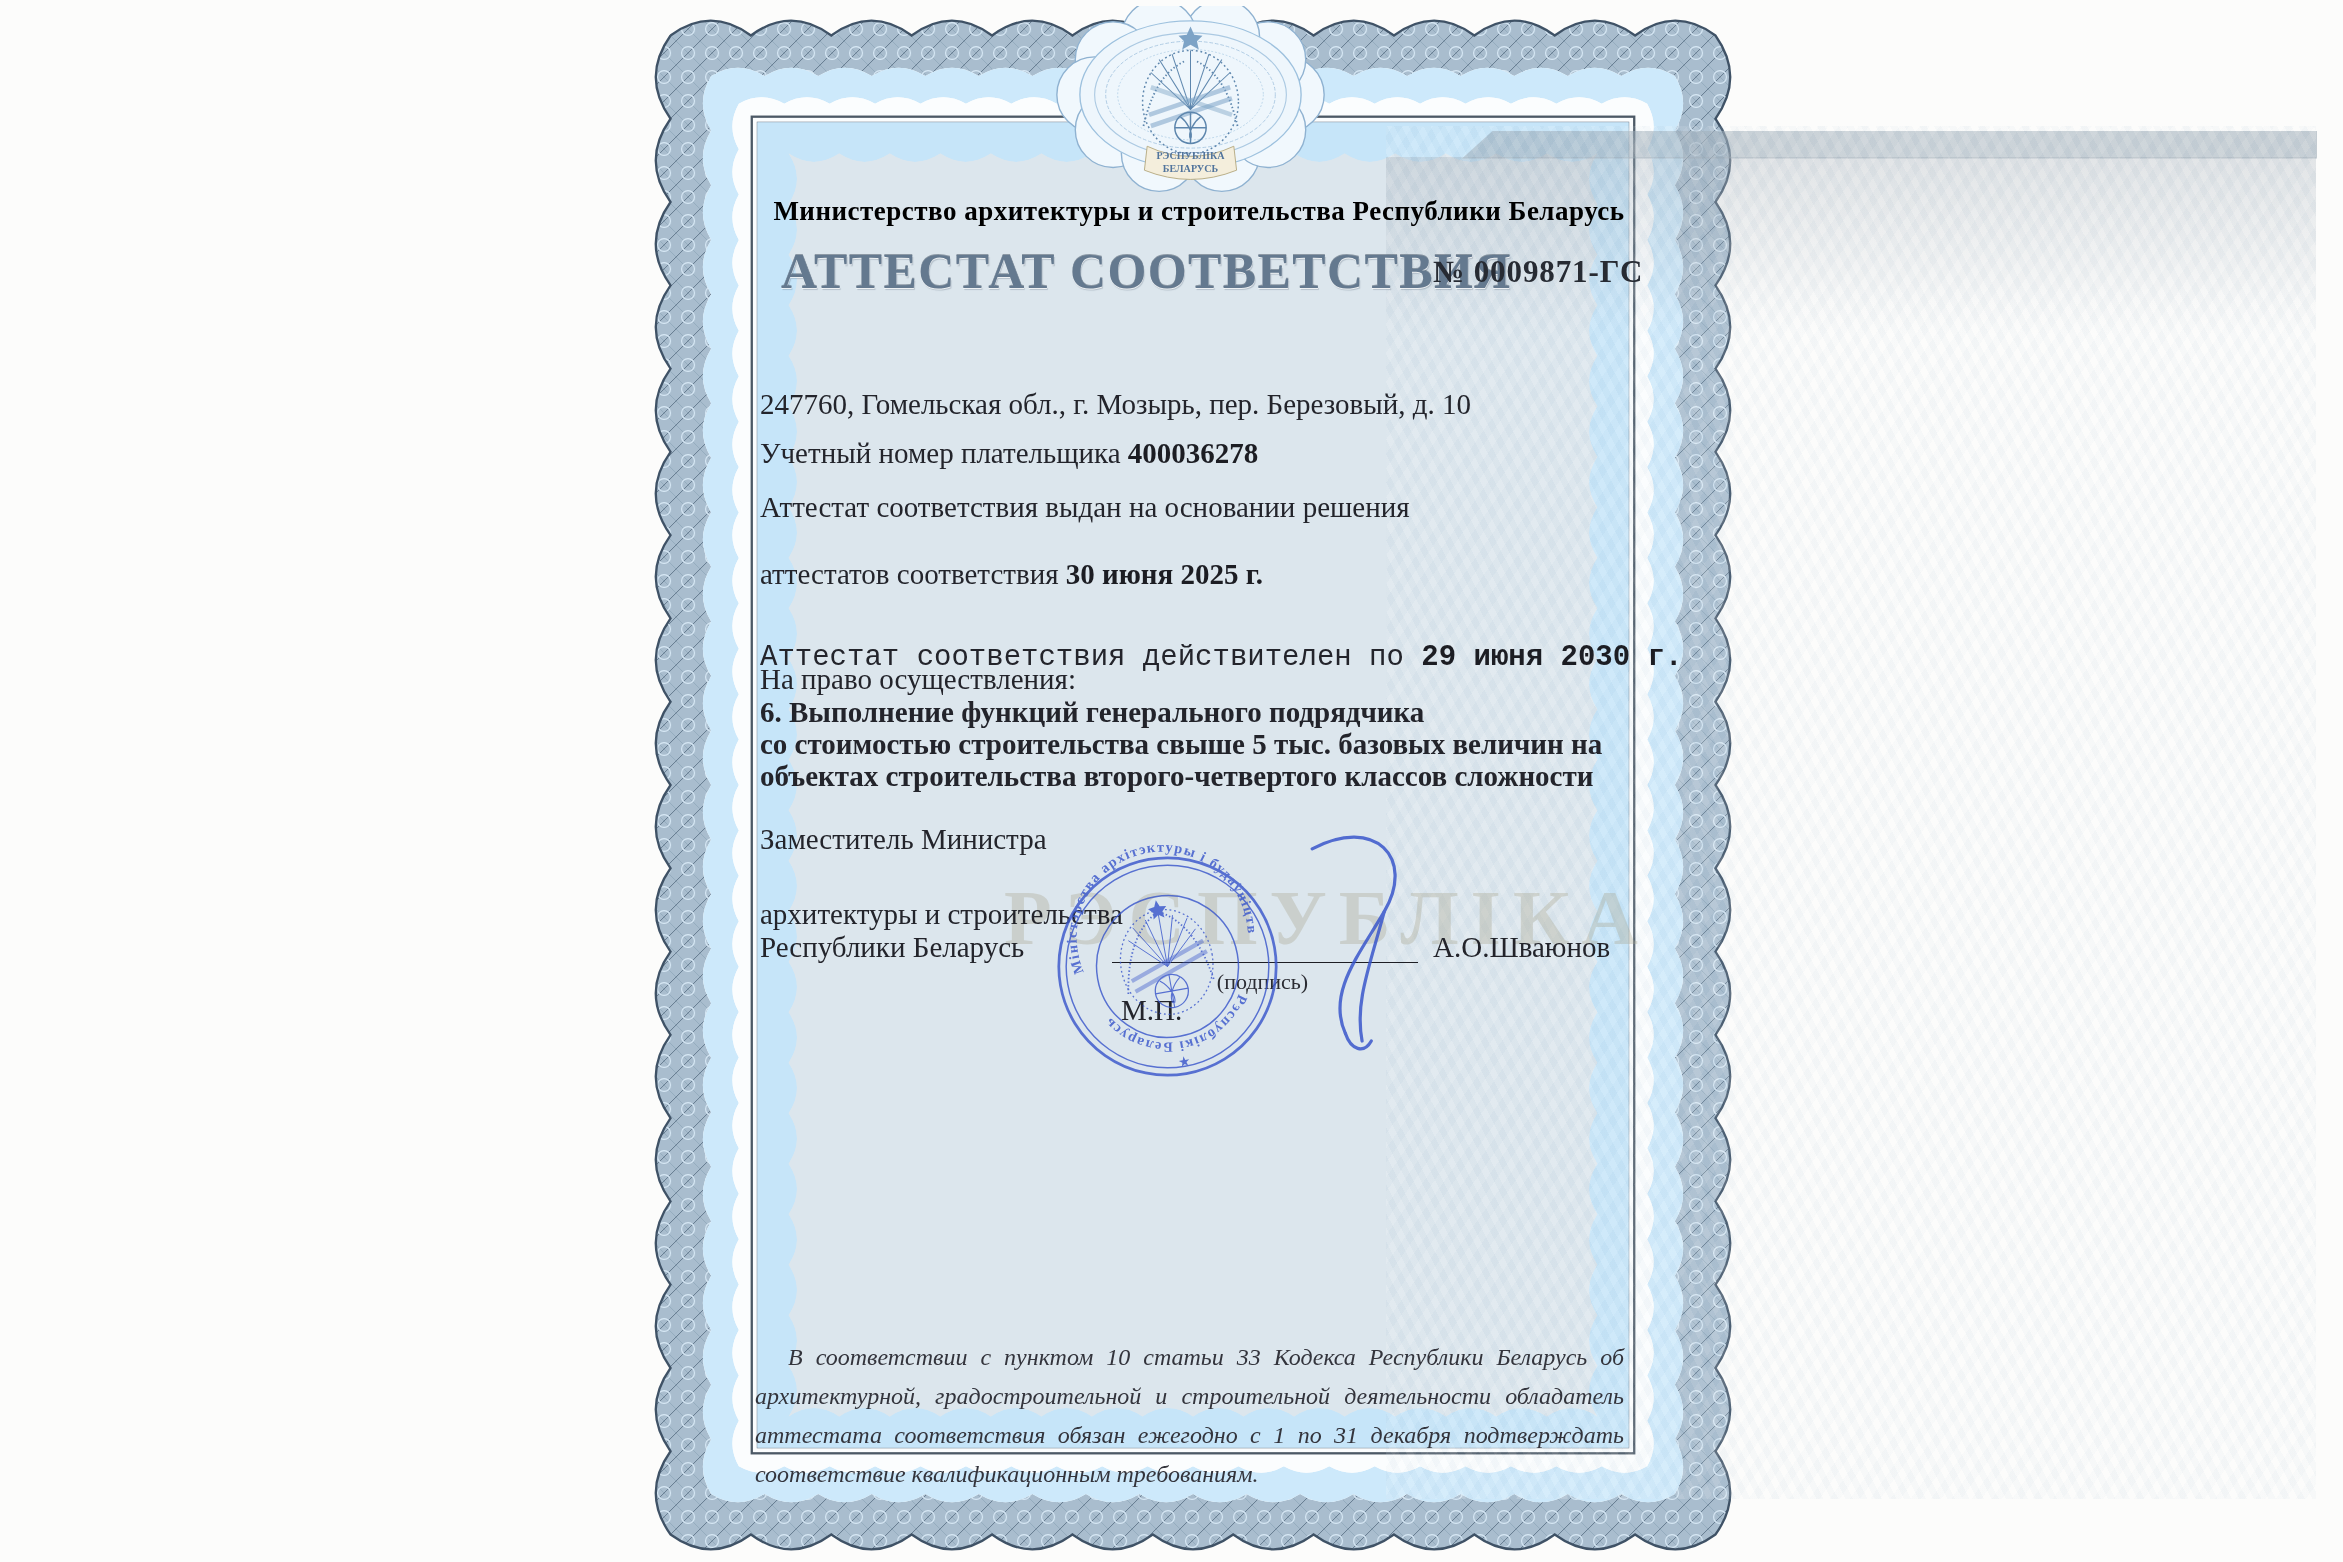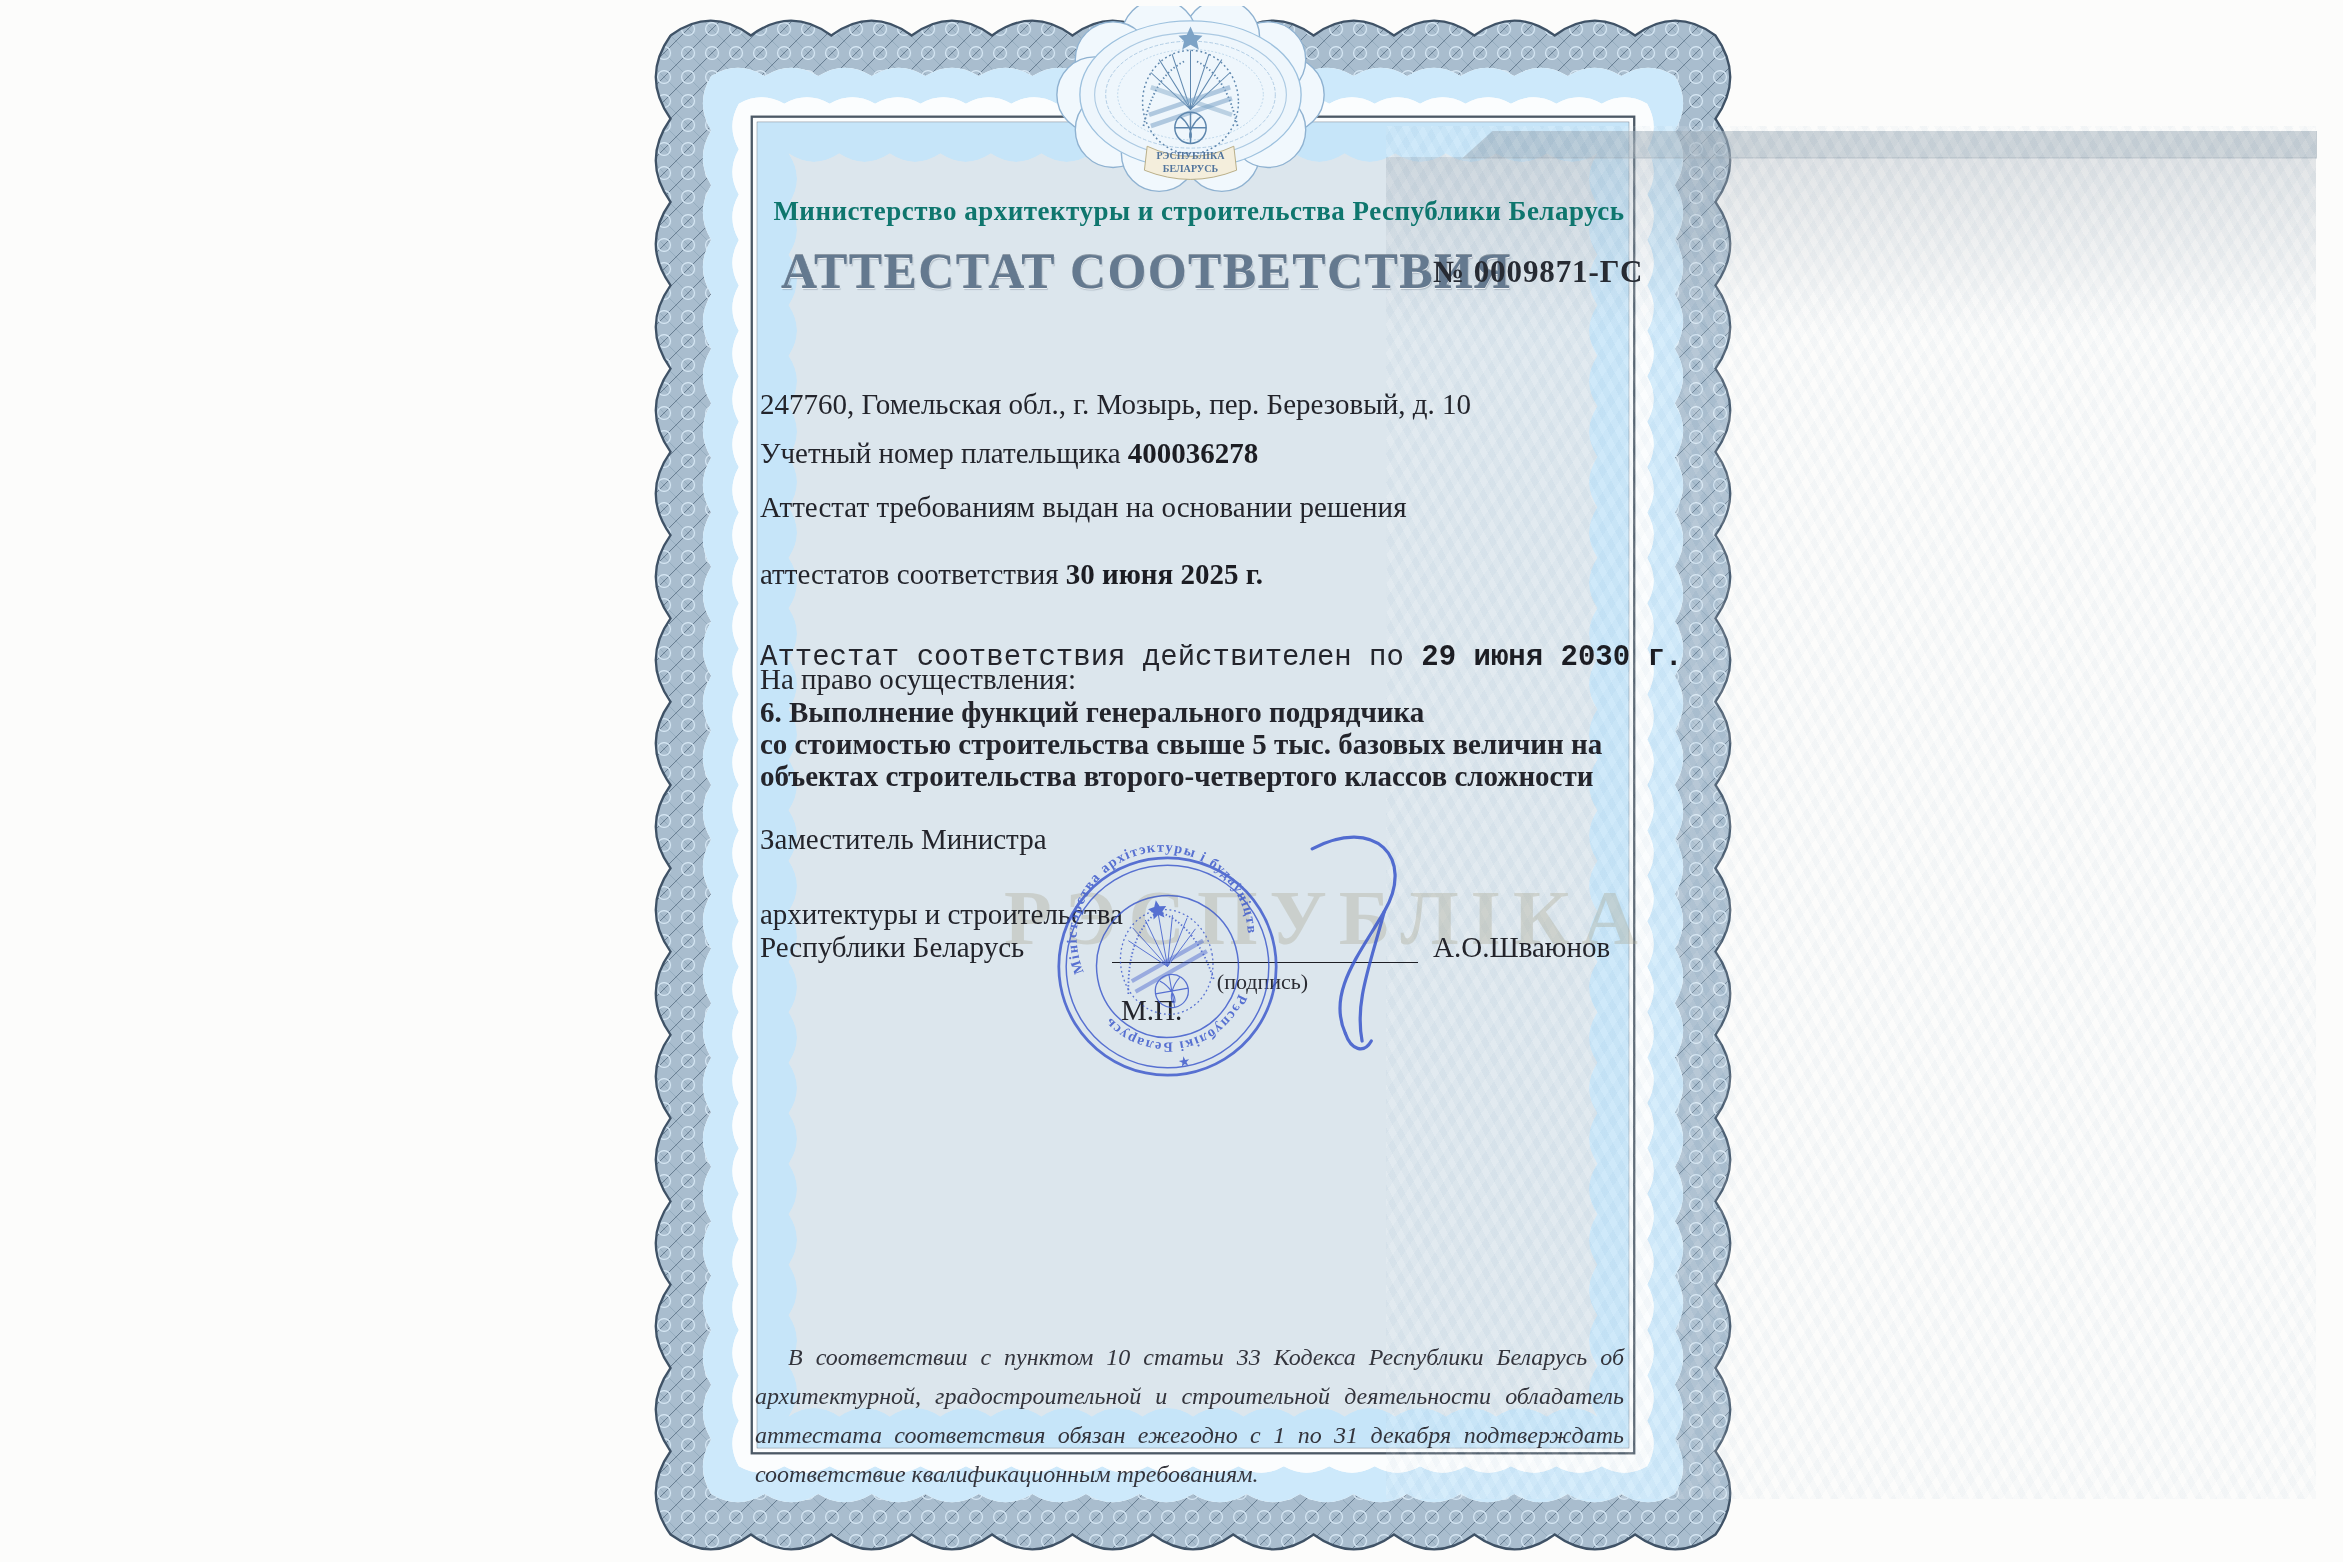--- a/index.html
+++ b/index.html
@@ -37,21 +37,21 @@
       repeating-linear-gradient(63deg, rgba(255,255,255,.10) 0 6.5px, rgba(173,196,214,.07) 6.5px 13px),
       repeating-linear-gradient(-55deg, rgba(255,255,255,.08) 0 8.3px, rgba(160,185,205,.05) 8.3px 16.6px);
   }
 
   .rosette { position:absolute; left:403px; top:-11px; width:271px; height:192px; z-index:3; }
 
   
   .txt { position:absolute; z-index:4; white-space:nowrap; }
   .ministry {
     left:732px; top:196px; width:934px; text-align:center;
-    font-size:27px; font-weight:bold; color:#0f766e; letter-spacing:0.5px;
+    font-size:27px; font-weight:bold; color:#000000; letter-spacing:0.5px;
   }
   .cert-title {
     left:781px; top:242px; font-size:50px; font-weight:bold; letter-spacing:1.4px;
     color:#64798f;
     text-shadow:0 0.9px 0 rgba(255,255,255,.75), 0 -0.9px 0 rgba(44,60,78,.45), 0.9px 1.8px 0.9px rgba(70,88,106,.25);
   }
   .cert-number {
     left:1433px; top:254px; font-size:31px; font-weight:bold; color:#272b33; letter-spacing:0.9px;
   }
   .body-line { left:760px; font-size:29px; color:#23242b; }
@@ -163,21 +163,21 @@
 
   <div class="txt ministry">Министерство архитектуры и строительства Республики Беларусь</div>
   <div class="txt cert-title">АТТЕСТАТ СООТВЕТСТВИЯ</div>
   <div class="txt cert-number">№ 0009871-ГС</div>
 
   <div class="txt body-line l-addr">247760, Гомельская обл., г. Мозырь, пер. Березовый, д. 10</div>
   <div class="txt body-line l-payer">
     <span>Учетный номер плательщика </span><b>400036278</b>
   </div>
 
-  <div class="txt body-line l-b1">Аттестат требованиям выдан на основании решения</div>
+  <div class="txt body-line l-b1">Аттестат соответствия выдан на основании решения</div>
   <div class="txt body-line l-b3">
     <span>аттестатов соответствия </span><b>30 июня 2025 г.</b>
   </div>
   <div class="txt body-line l-valid">
     <span>Аттестат соответствия действителен по </span><b>29 июня 2030 г.</b>
   </div>
 
   <div class="txt body-line l-scope">На право осуществления:</div>
   <div class="txt body-line l-s1">6. Выполнение функций генерального подрядчика</div>
   <div class="txt body-line l-s2">со стоимостью строительства свыше 5 тыс. базовых величин на</div>

